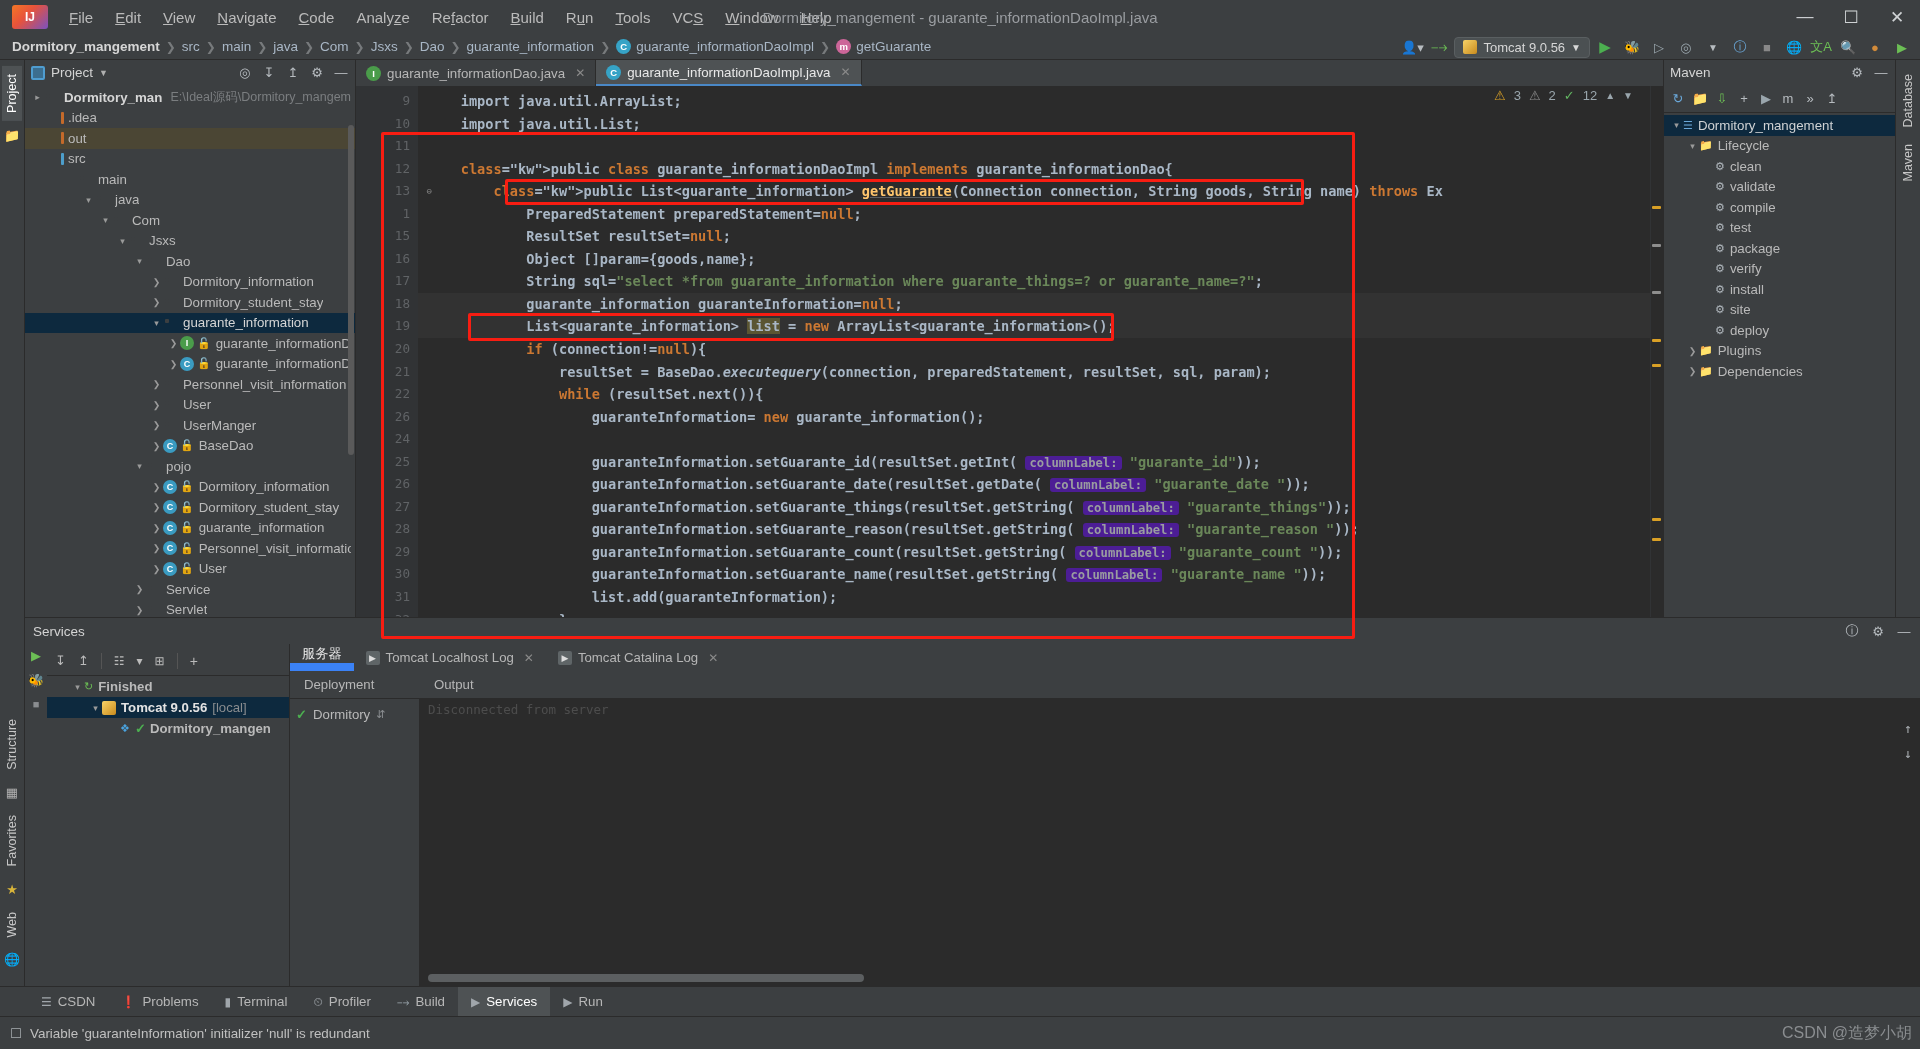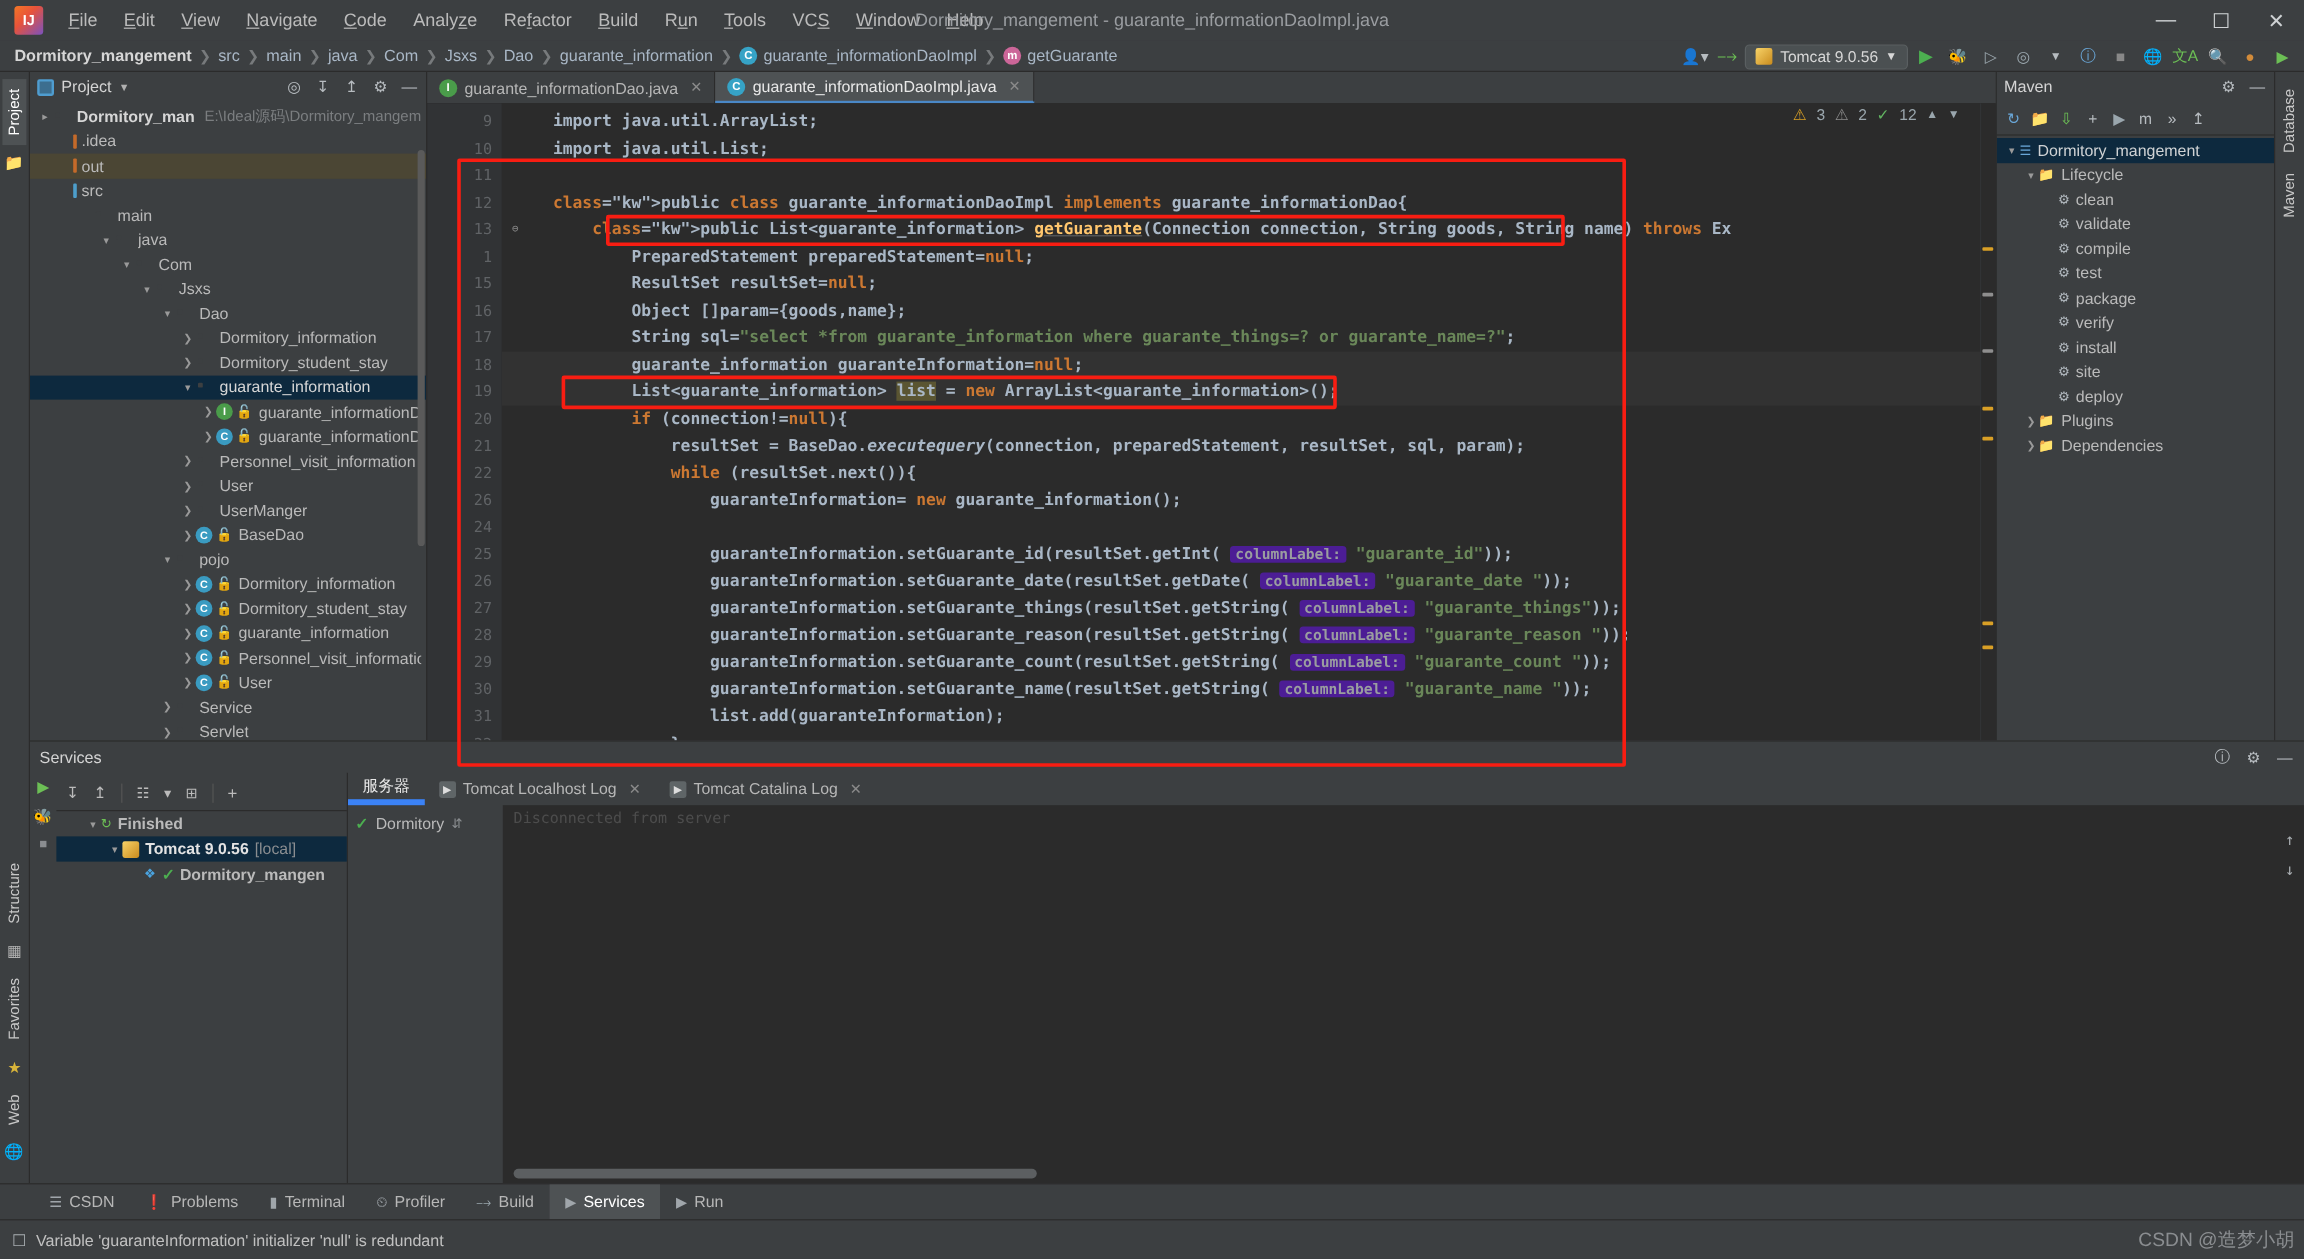--- a/index.html
+++ b/index.html
@@ -11,21 +11,21 @@
     -webkit-font-smoothing:antialiased;
   }
   .app{ position:relative; width:1920px; height:1049px; }
 
   
   .menubar{
     height:34px; background:#3c3f41; display:flex; align-items:center;
     padding-left:6px; gap:0px; position:relative;
   }
   .logo{
-    width:24px;height:24px;margin:0 10px 0 6px;border-radius:3px;
+    width:36px;height:24px;margin:0 10px 0 6px;border-radius:3px;
     background:linear-gradient(135deg,#f37726 0%,#e8533a 40%,#7a52c0 100%);
     display:flex;align-items:center;justify-content:center;
     font-size:12px;color:#fff;font-weight:bold;
   }
   .menuitem{
     padding:4px 11px;font-size:15px;color:#bbbbbb;cursor:default;white-space:nowrap;
   }
   .menuitem u{ text-decoration:underline; }
   .wintitle{
     position:absolute;left:50%;transform:translateX(-50%);
@@ -189,21 +189,21 @@
   .svcrow{ height:21px;display:flex;align-items:center;font-size:13.2px;color:#bababa;white-space:nowrap;}
   .svcrow.sel{ background:#0d293e;color:#e3e3e3; }
   .svcrow b{ font-weight:bold; }
   .dim{ color:#8a8d90;font-weight:normal; }
   .svctoolsrow{
     height:30px;display:flex;align-items:center;gap:12px;padding:0 8px;border-bottom:1px solid #2b2b2b;flex:0 0 30px;
   }
   .svcright{ flex:1;display:flex;flex-direction:column;min-width:0; }
   .logtabs{ height:27px;display:flex;align-items:stretch;flex:0 0 27px; }
   .ltab{ display:flex;align-items:center;gap:6px;padding:0 12px;font-size:13.2px;color:#b7b7b7;white-space:nowrap;}
-  .ltab.active{ color:#e8e8e8;border-bottom:5px solid #3b82f6; }
+  .ltab.active{ color:#e8e8e8;border-bottom:8px solid #3b82f6; }
   .sqico{ width:14px;height:14px;background:#5f6567;border-radius:2px;display:inline-flex;align-items:center;justify-content:center;font-size:9px;color:#ddd;}
   .subtabs{ height:28px;display:flex;align-items:center;gap:0;flex:0 0 28px;border-bottom:1px solid #2b2b2b;}
   .stab{ padding:0 14px;font-size:13.2px;color:#b7b7b7; }
   .deployarea{ flex:1;display:flex;min-height:0; }
   .deploycol{ width:130px;flex:0 0 130px;border-right:1px solid #2b2b2b;padding-top:4px;}
   .deployrow{ height:22px;display:flex;align-items:center;font-size:13.2px;color:#bababa;padding-left:6px;gap:6px;}
   .outcol{ flex:1;background:#2b2b2b;position:relative;overflow:hidden;
     font-family:"DejaVu Sans Mono",monospace;font-size:12.5px;color:#8a8a8a;padding:3px 8px;}
   .check{ color:#4caf50;font-weight:bold; }
 
@@ -718,20 +718,24 @@
             <span class="sqico">▶</span>
             <span>Tomcat Localhost Log</span>
             <span class="xclose">✕</span>
           </div>
           <div class="ltab">
             <span class="sqico">▶</span>
             <span>Tomcat Catalina Log</span>
             <span class="xclose">✕</span>
           </div>
         </div>
+        <div class="subtabs">
+          <div class="stab" style="width:130px;">Deployment</div>
+          <div class="stab">Output</div>
+        </div>
         <div class="deployarea">
           <div class="deploycol">
             <div class="deployrow">
               <span class="check">✓</span>
               <span>Dormitory</span>
               <span style="color:#8a8d90;font-size:11px;">⇵</span>
             </div>
           </div>
           <div class="outcol">
             <span style="opacity:.35;">Disconnected from server</span>

